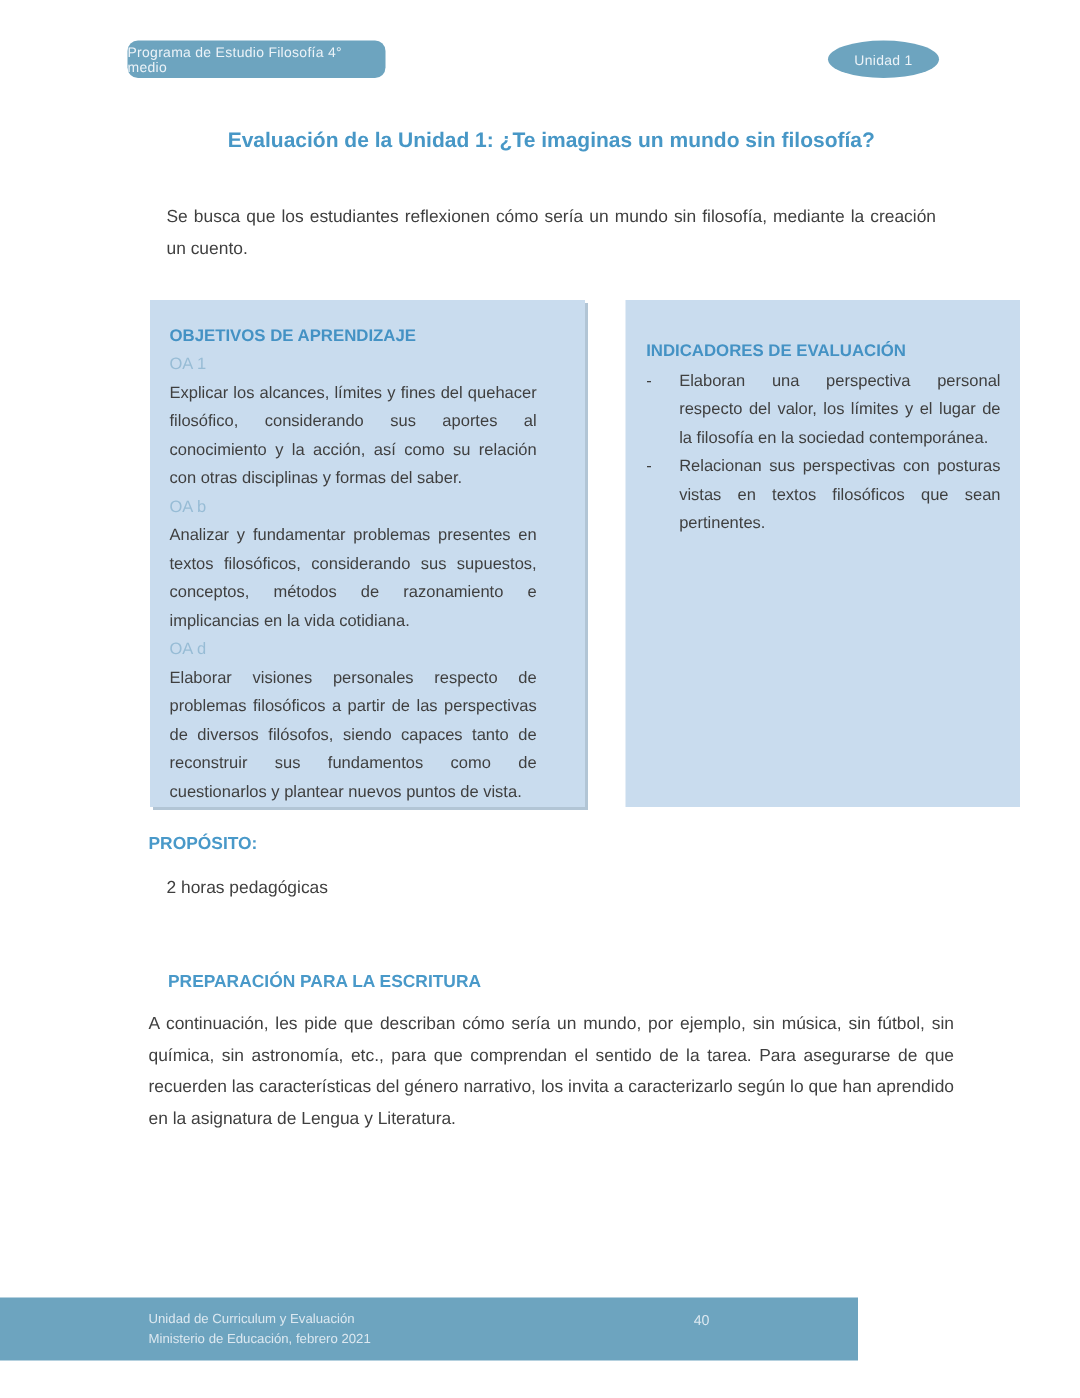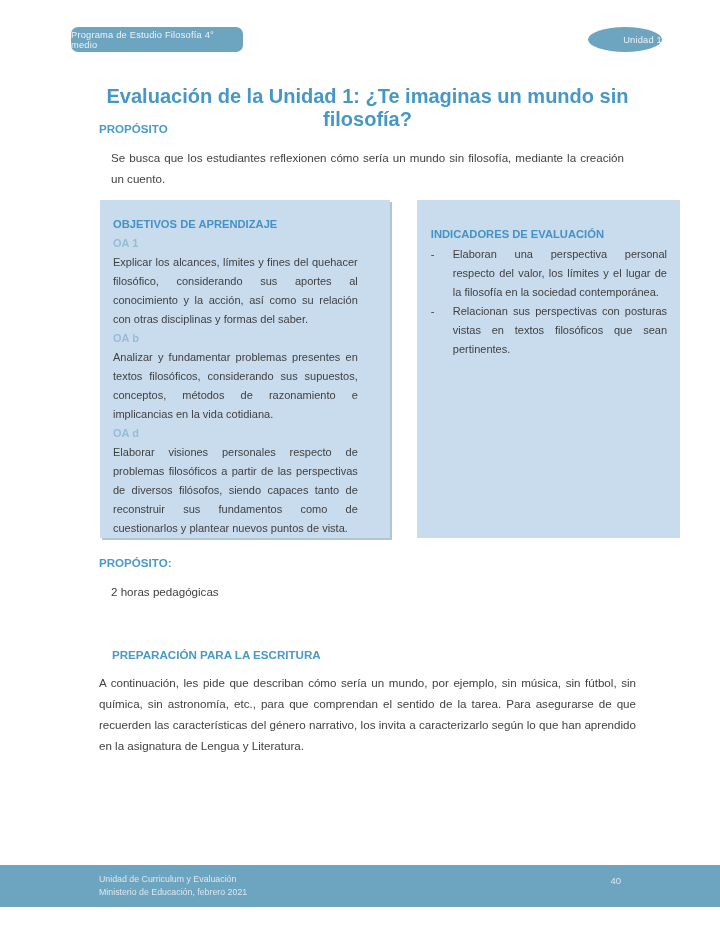--- a/index.html
+++ b/index.html
@@ -13,27 +13,27 @@
   }
   
   .badge{
     position:absolute;
     background:#6da4bf;
     color:#ecf3f8;
     font-size:9.3px;
     display:flex;align-items:center;justify-content:center;
     letter-spacing:.2px;
   }
-  .badge-program{left:71px;top:27px;width:172px;height:25px;border-radius:7px;}
-  .badge-unit{left:588px;top:27px;width:74px;height:25px;border-radius:50%;justify-content:flex-end;}
+  .badge-program{left:85px;top:27px;width:172px;height:25px;border-radius:7px;}
+  .badge-unit{left:552px;top:27px;width:74px;height:25px;border-radius:50%;}
   
   .doc-title{
     position:absolute;left:99px;top:85px;width:537px;
     text-align:center;
-    color:#4797c6;font-size:20px;font-weight:bold;
+    color:#4797c6;font-size:14px;font-weight:bold;
   }
   
   .sec{position:absolute;left:99px;width:537px;}
   .sec-heading{
     color:#4999c9;font-size:11.6px;font-weight:bold;
     margin:0 0 7px 0;
   }
   .body-text{
     font-size:11.6px;line-height:21px;text-align:justify;
     margin:12px;
@@ -54,38 +54,38 @@
   }
   .box-right{
     width:275px;
     padding:15px 13px 14px 14px;
   }
   .box-heading{
     color:#4492c4;font-size:11.2px;font-weight:bold;
     margin:0;
   }
   .box-right .box-heading{margin-top:10px;}
-  .oa-label{color:#97bcd5;margin:0;font-weight:bold;}
+  .oa-label{color:#97bcd5;margin:0;}
   .box p.box-par{margin:0;text-align:justify;}
   .ind-list{margin:1px 0 0 0;}
   .ind-item{display:flex;}
   .ind-dash{width:22px;flex:0 0 22px;}
   .ind-text{flex:1;text-align:justify;}
   
   #duracion{top:556px;}
   #duracion .sec-heading{margin-bottom:5px;}
   #desarrollo{top:611px;}
   #desarrollo .sec-heading{margin:0;}
   #preparacion{top:648px;}
   #preparacion .sec-heading{margin-bottom:11px;padding-left:13px;}
   #preparacion p{margin:0 0 10px 0;}
   .italic{font-style:italic;}
   
   .footer{
-    position:absolute;left:0;top:865px;width:720px;height:42px;
+    position:absolute;left:0;top:865px;width:572px;height:42px;
     background:#6da4bf;
     color:#dce8f0;
     font-size:8.8px;line-height:13px;
     box-sizing:border-box;
     padding:8px 0 0 99px;
   }
   .footer .page-num{
     position:absolute;right:99px;top:9px;font-size:9.5px;
   }
 </style>
@@ -97,21 +97,20 @@
   <div class="badge badge-program">
     <span>Programa de Estudio Filosofía 4° medio</span>
   </div>
   <div class="badge badge-unit">
     <span>Unidad 1</span>
   </div>
 
   <div class="doc-title">Evaluación de la Unidad 1: ¿Te imaginas un mundo sin filosofía?</div>
 
   <div class="sec" id="proposito" style="top:122px;">
-    <div class="sec-heading">PROPÓSITO</div>
     <p class="body-text">Se busca que los estudiantes reflexionen cómo sería un mundo sin filosofía, mediante la creación un cuento.</p>
   </div>
 
   <div class="boxes">
 
     <div class="box box-left">
       <div class="box-heading">OBJETIVOS DE APRENDIZAJE</div>
 
       <div class="oa-label">OA 1</div>
       <p class="box-par">Explicar los alcances, límites y fines del quehacer filosófico, considerando sus aportes al conocimiento y la acción, así como su relación con otras disciplinas y formas del saber.</p>

